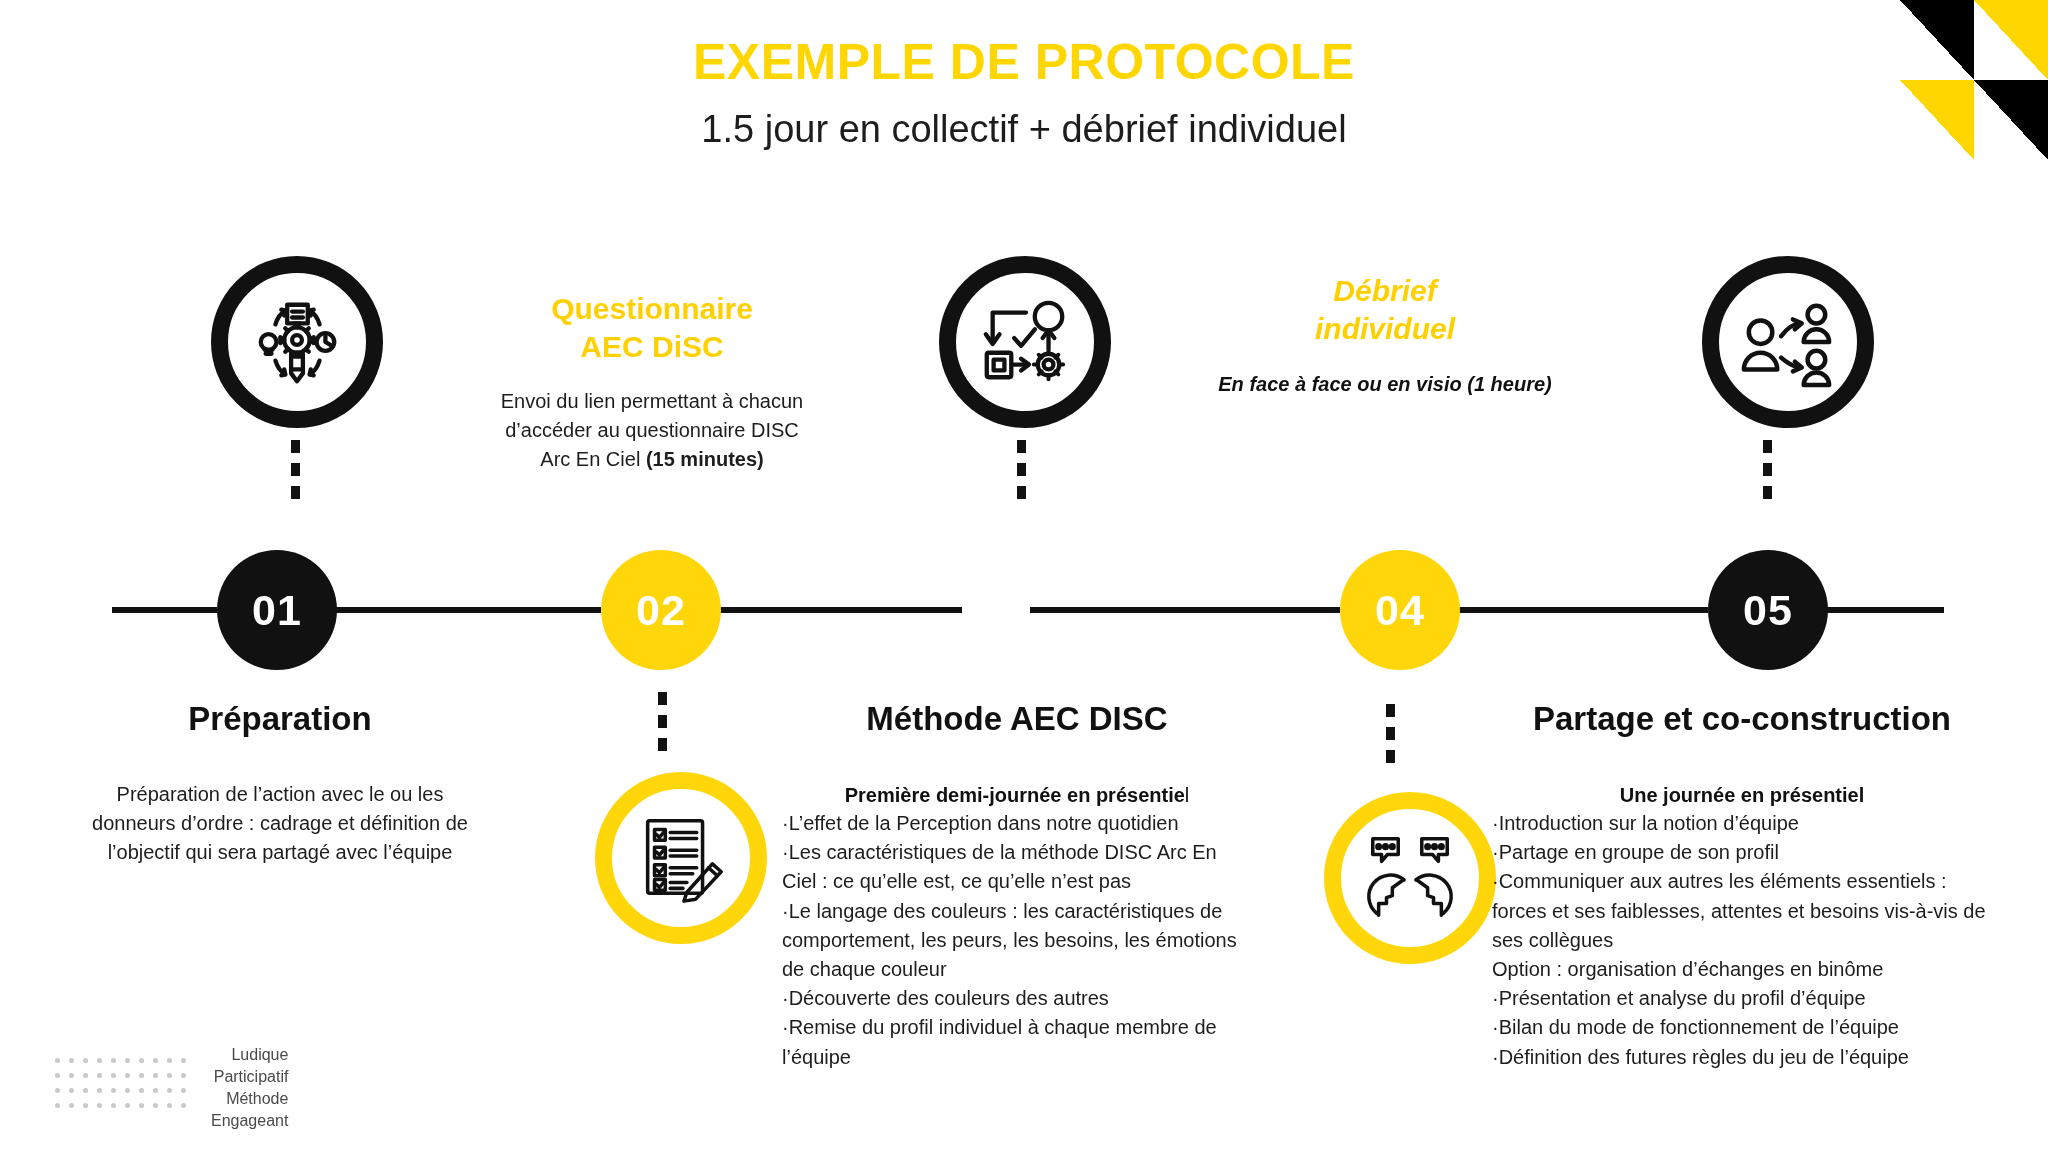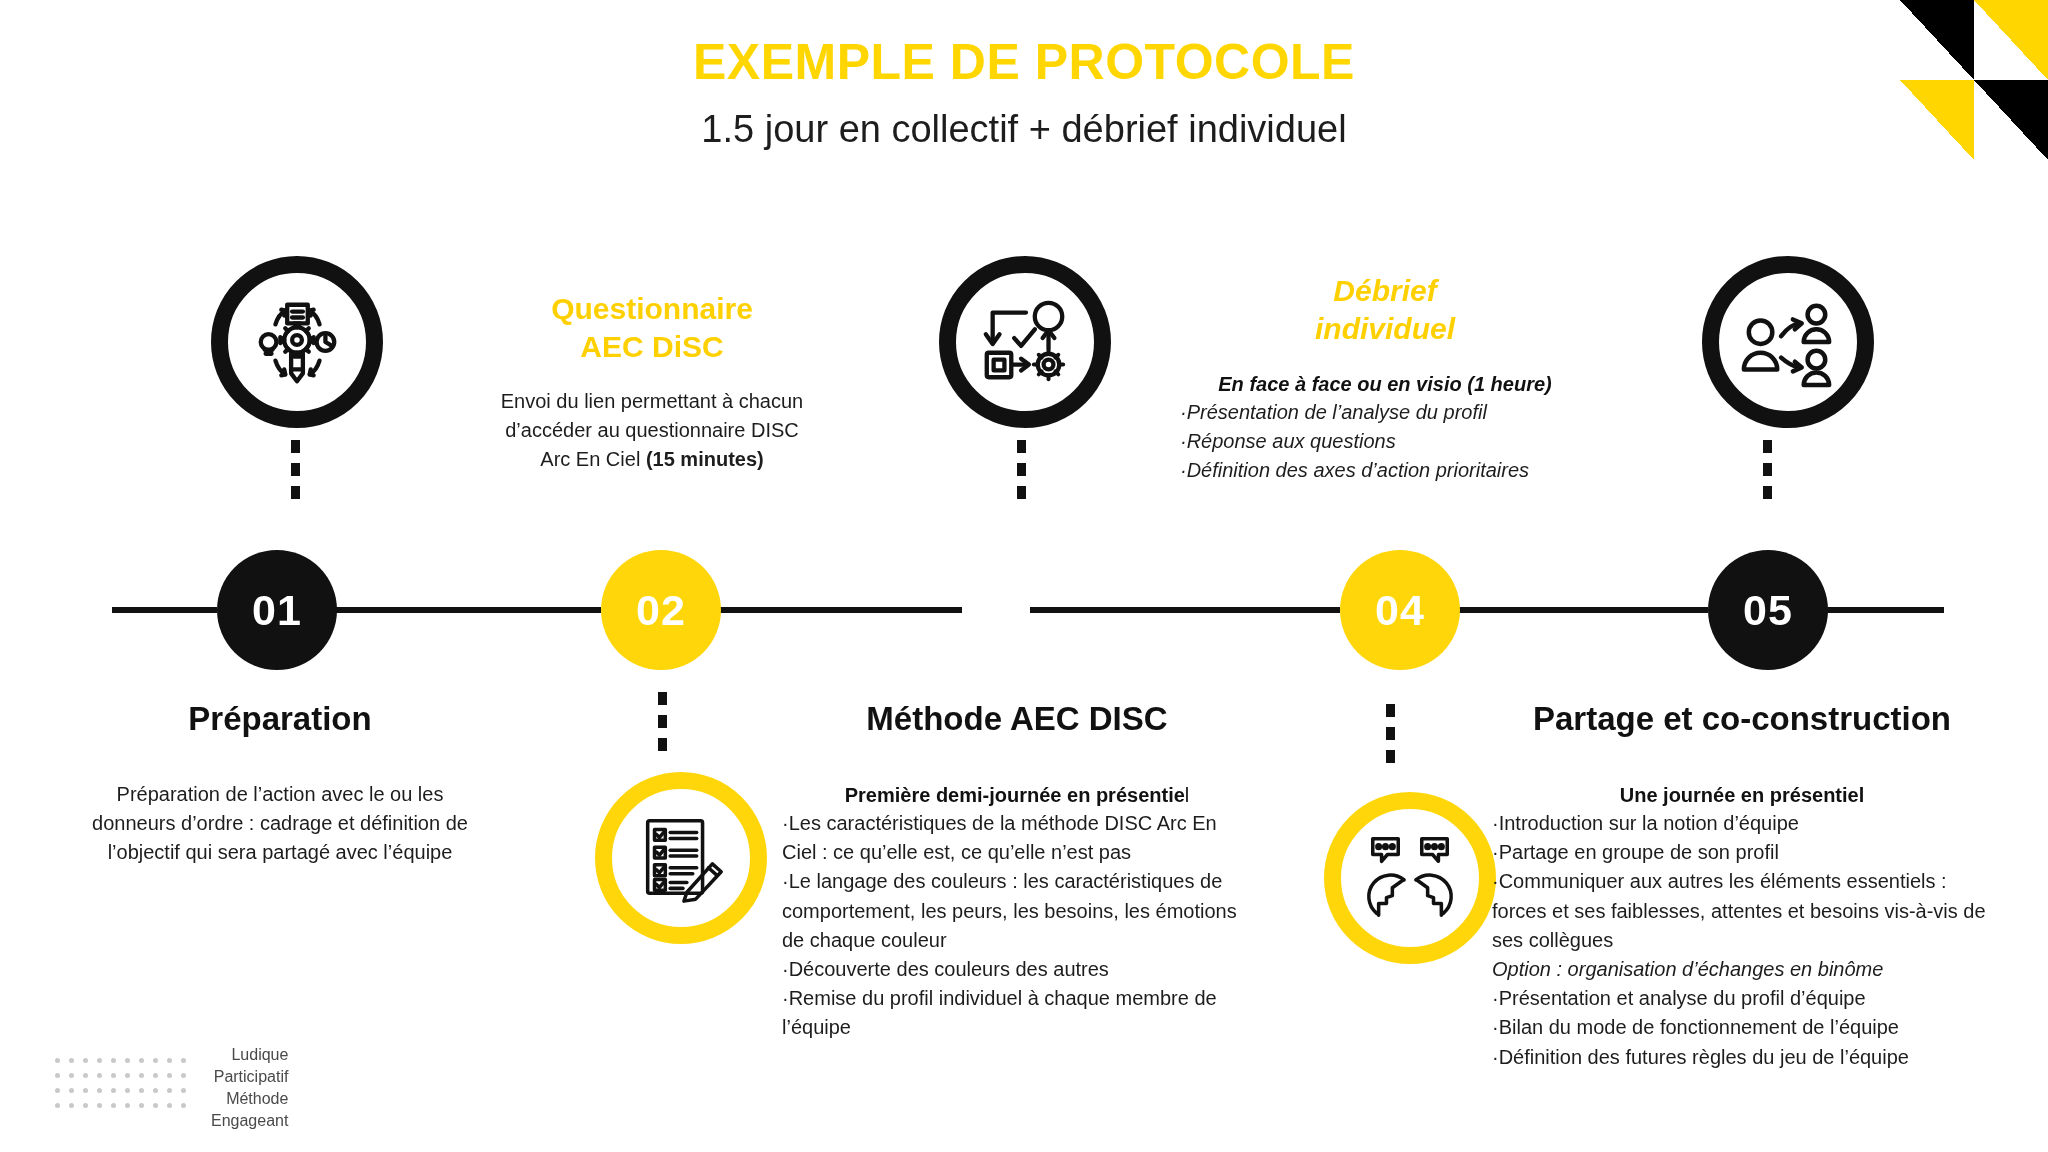--- a/index.html
+++ b/index.html
@@ -59,21 +59,21 @@
   .block { position: absolute; }
   .blk-title {
     font-size: 30px; font-weight: bold; line-height: 1.25; text-align: center;
   }
   .blk-title.yellow { color: #FFD000; }
   .blk-head {
     font-size: 20px; font-weight: bold; color: #111; text-align: center; margin-bottom: 2px;
   }
   .blk-body { font-size: 20px; line-height: 1.46; color: #1d1d1d; }
   .blk-body.center { text-align: center; }
-  .blk-body .it { font-style: italic; }
+  .blk-body .it { }
   .blk-body .b  { font-weight: bold; }
   .big-title { font-size: 33px; font-weight: bold; color: #111; text-align: center; }
 
   
   .footer { position: absolute; left: 55px; top: 1044px; display: flex; align-items: center; gap: 16px; }
   .dotgrid { display: grid; grid-template-columns: repeat(10, 14px); grid-template-rows: repeat(4, 15px); }
   .dotgrid span { width: 5px; height: 5px; border-radius: 50%; background: #c9c9c9; }
   .footer-words { text-align: right; font-size: 16px; line-height: 1.38; color: #4a4a4a; }
 </style>
 </head>
@@ -274,38 +274,34 @@
       <span>Envoi du lien permettant à chacun d’accéder au questionnaire DISC Arc En Ciel </span><span class="b">(15 minutes)</span>
     </div>
   </div>
 
   <div class="block" style="left:1180px; top:272px; width:410px;font-style:italic;">
     <div class="blk-title yellow">
       <div>Débrief</div>
       <div>individuel</div>
     </div>
     <div class="blk-head" style="margin-top:26px;">En face à face ou en visio (1 heure)</div>
-    <div class="blk-body">
-      <div>·<span>Présentation de l’analyse du profil</span></div>
-      <div>·<span>Réponse aux questions</span></div>
-      <div>·<span>Définition des axes d’action prioritaires</span></div>
-    </div>
   </div>
 
   <div class="block" style="left:80px; top:700px; width:400px;">
     <div class="big-title">Préparation</div>
     <div class="blk-body center" style="margin-top:42px;">Préparation de l’action avec le ou les donneurs d’ordre : cadrage et définition de l’objectif qui sera partagé avec l’équipe</div>
   </div>
 
   <div class="block" style="left:782px; top:700px; width:470px;">
     <div class="big-title">Méthode AEC DISC</div>
     <div class="blk-head" style="margin-top:46px;">
       <span>Première demi-journée en présentie</span><span style="font-weight:400;">l</span>
     </div>
     <div class="blk-body">
+      <div>·<span>L’effet de la Perception dans notre quotidien</span></div>
       <div>·<span>Les caractéristiques de la méthode DISC Arc En Ciel : ce qu’elle est, ce qu’elle n’est pas</span></div>
       <div>·<span>Le langage des couleurs : les caractéristiques de comportement, les peurs, les besoins, les émotions de chaque couleur</span></div>
       <div>·<span>Découverte des couleurs des autres</span></div>
       <div>·<span>Remise du profil individuel à chaque membre de l’équipe</span></div>
     </div>
   </div>
 
   <div class="block" style="left:1492px; top:700px; width:500px;">
     <div class="big-title">Partage et co-construction</div>
     <div class="blk-head" style="margin-top:46px;">Une journée en présentiel</div>

